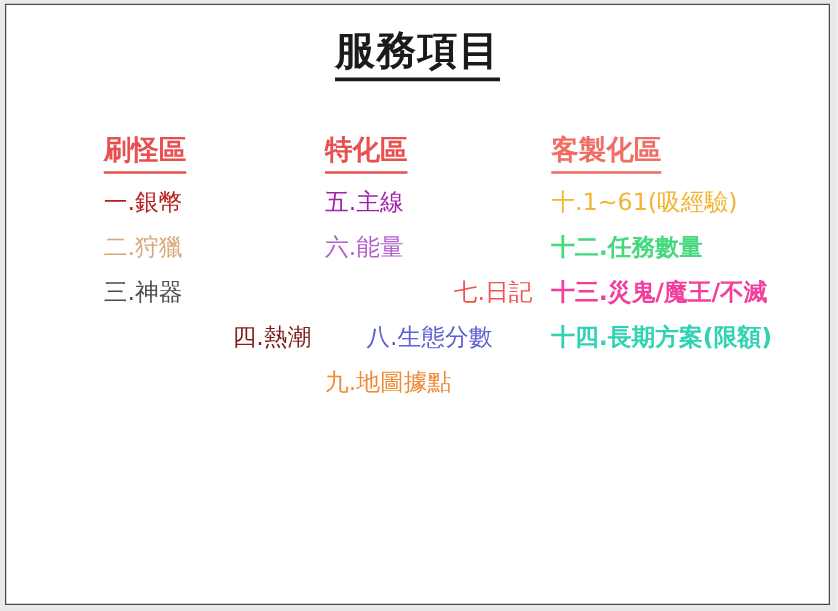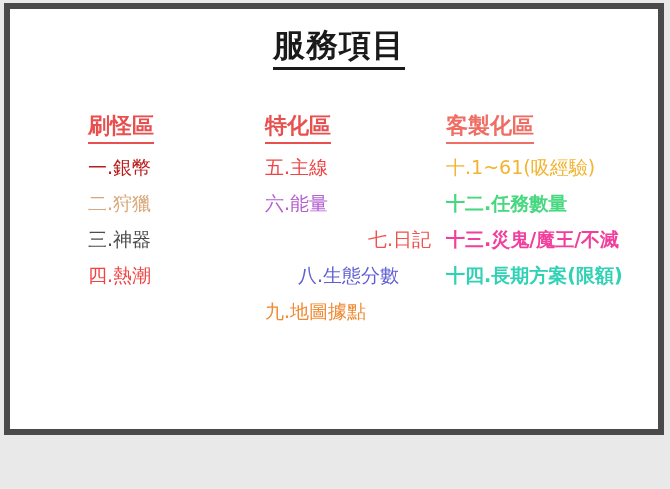--- a/index.html
+++ b/index.html
@@ -11,23 +11,23 @@
     height: 489px;
     background: #e9e9e9;
     font-family: "DejaVu Sans", "Liberation Sans", sans-serif;
     overflow: hidden;
   }
   #slide-canvas {
     position: absolute;
     left: 4px;
     top: 3px;
     width: 660px;
-    height: 432px;
+    height: 481px;
     background: #ffffff;
-    border: 6px solid #404040;
+    border: 1px solid #404040;
     box-sizing: border-box;
     overflow: hidden;
     text-decoration: underline;
   }
   #slide-title {
     position: absolute;
     left: 0;
     top: 16px;
     width: 658px;
     text-align: center;
@@ -87,30 +87,30 @@
   </div>
 
   <div class="column" id="column-0">
     <div class="column-header" style="color: rgb(232, 80, 79);">
       <span class="hdr-text">刷怪區</span>
     </div>
     <ul class="item-list">
       <li class="item" style="color: #b91c1c;">一.銀幣</li>
       <li class="item" style="color: rgb(216, 168, 120);">二.狩獵</li>
       <li class="item" style="color: rgb(77, 77, 77);">三.神器</li>
-      <li class="item" style="color: #ef4444;">四.熱潮</li>
+      <li class="item" style="color: #7f1d1d; text-align: right;">四.熱潮</li>
     </ul>
   </div>
 
   <div class="column" id="column-1">
     <div class="column-header" style="color: rgb(232, 80, 79);">
       <span class="hdr-text">特化區</span>
     </div>
     <ul class="item-list">
-      <li class="item" style="color: #ef4444;">五.主線</li>
+      <li class="item" style="color: #a21caf;">五.主線</li>
       <li class="item" style="color: rgb(180, 95, 208);">六.能量</li>
       <li class="item" style="color: rgb(240, 83, 79); text-align: right;">七.日記</li>
       <li class="item" style="color: rgb(95, 95, 210); margin-left: 33px;">八.生態分數</li>
       <li class="item" style="color: rgb(240, 138, 51);">九.地圖據點</li>
     </ul>
   </div>
 
   <div class="column" id="column-2">
     <div class="column-header" style="color: rgb(239, 109, 99);">
       <span class="hdr-text">客製化區</span>

